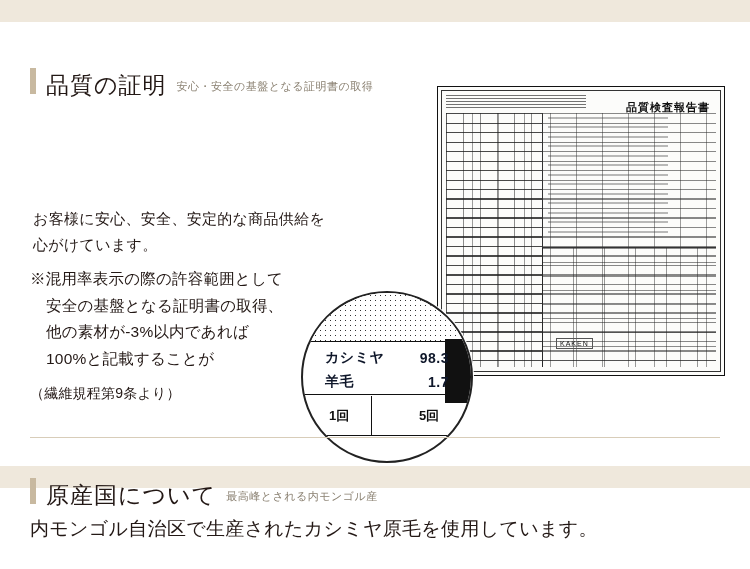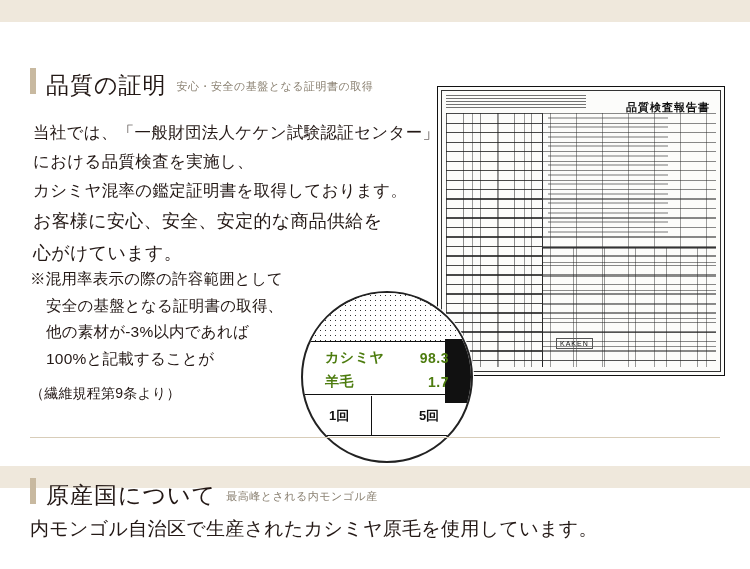--- a/index.html
+++ b/index.html
@@ -77,21 +77,21 @@
     letter-spacing: 0.3px;
   }
   .para-1 {
     left: 33px;
     top: 72px;
     font-size: 16.5px;
   }
   .para-2 {
     left: 33px;
     top: 160px;
-    font-size: 18px;
+    font-size: 15px;
   }
   .note {
     position: absolute;
     left: 30px;
     top: 220px;
     font-size: 15.5px;
     line-height: 1.72;
     letter-spacing: 0.2px;
   }
   .note .indent { padding-left: 16px; display: block; }
@@ -212,21 +212,21 @@
   }
   .mag-row {
     position: absolute;
     left: 0;
     width: 168px;
     box-sizing: border-box;
     display: flex;
     align-items: center;
     font-size: 14px;
     font-weight: bold;
-    color: #4d7c0f;
+    color: #0f172a;
     padding: 0 16px 0 22px;
     letter-spacing: 0.5px;
   }
   .mag-row .lbl { flex: 1; }
   .mag-row .val { width: 46px; text-align: right; padding-right: 6px; }
   .mag-r1 { top: 52px; height: 25px; }
   .mag-r2 { top: 77px; height: 25px; border-bottom: 1px solid #111; }
   .mag-bottom {
     position: absolute;
     left: 0;
@@ -294,25 +294,20 @@
   <div class="edge-bar bottom"></div>
 
   <div class="section-one">
 
     <div class="heading sec1-heading">
       <span class="bar"></span>
       <span class="title">品質の証明</span>
       <span class="sub">安心・安全の基盤となる証明書の取得</span>
     </div>
 
-    <div class="para para-1">
-      当社では、「一般財団法人ケケン試験認証センター」<br>
-      における品質検査を実施し、<br>
-      カシミヤ混率の鑑定証明書を取得しております。
-    </div>
 
     <div class="para para-2">
       お客様に安心、安全、安定的な商品供給を<br>
       心がけています。
     </div>
 
     <div class="note">
       <span>※混用率表示の際の許容範囲として</span><br>
       <span class="indent">安全の基盤となる証明書の取得、</span>
       <span class="indent">他の素材が-3%以内であれば</span>

